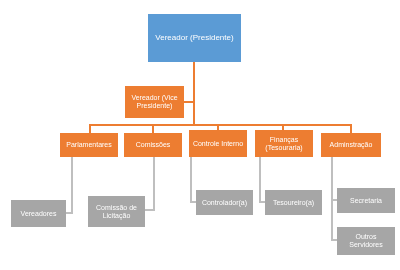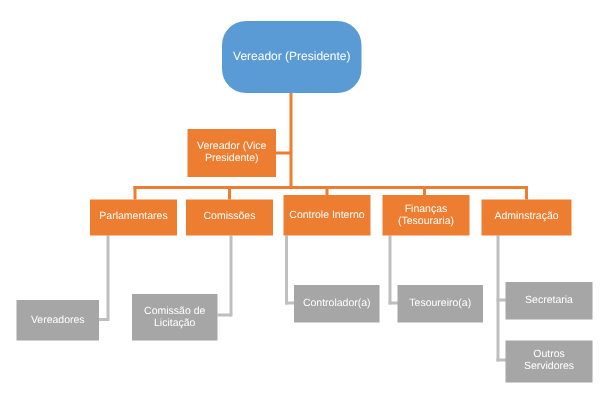--- a/index.html
+++ b/index.html
@@ -67,21 +67,21 @@
   <div class="connector c-gray" style="left:190px; top:157px; width:2px; height:46px;"></div>
   <div class="connector c-gray" style="left:190px; top:201px; width:7px; height:2px;"></div>
 
   <div class="connector c-gray" style="left:259px; top:157px; width:2px; height:46px;"></div>
   <div class="connector c-gray" style="left:259px; top:201px; width:7px; height:2px;"></div>
 
   <div class="connector c-gray" style="left:331px; top:157px; width:2px; height:84px;"></div>
   <div class="connector c-gray" style="left:331px; top:199px; width:7px; height:2px;"></div>
   <div class="connector c-gray" style="left:331px; top:239px; width:7px; height:2px;"></div>
 
-  <div class="node node-blue" style="left:148px; top:14px; width:93px; height:48px; font-size:8px;border-radius:16px;">
+  <div class="node node-blue" style="left:148px; top:14px; width:93px; height:48px; font-size:8px;">
     <span>Vereador (Presidente)</span>
   </div>
 
   <div class="node node-orange" style="left:125px; top:86px; width:59px; height:32px; font-size:7px;">
     <span>Vereador (Vice Presidente)</span>
   </div>
 
   <div class="node node-orange" style="left:60px; top:133px; width:58px; height:24px; font-size:7px;">
     <span>Parlamentares</span>
   </div>

